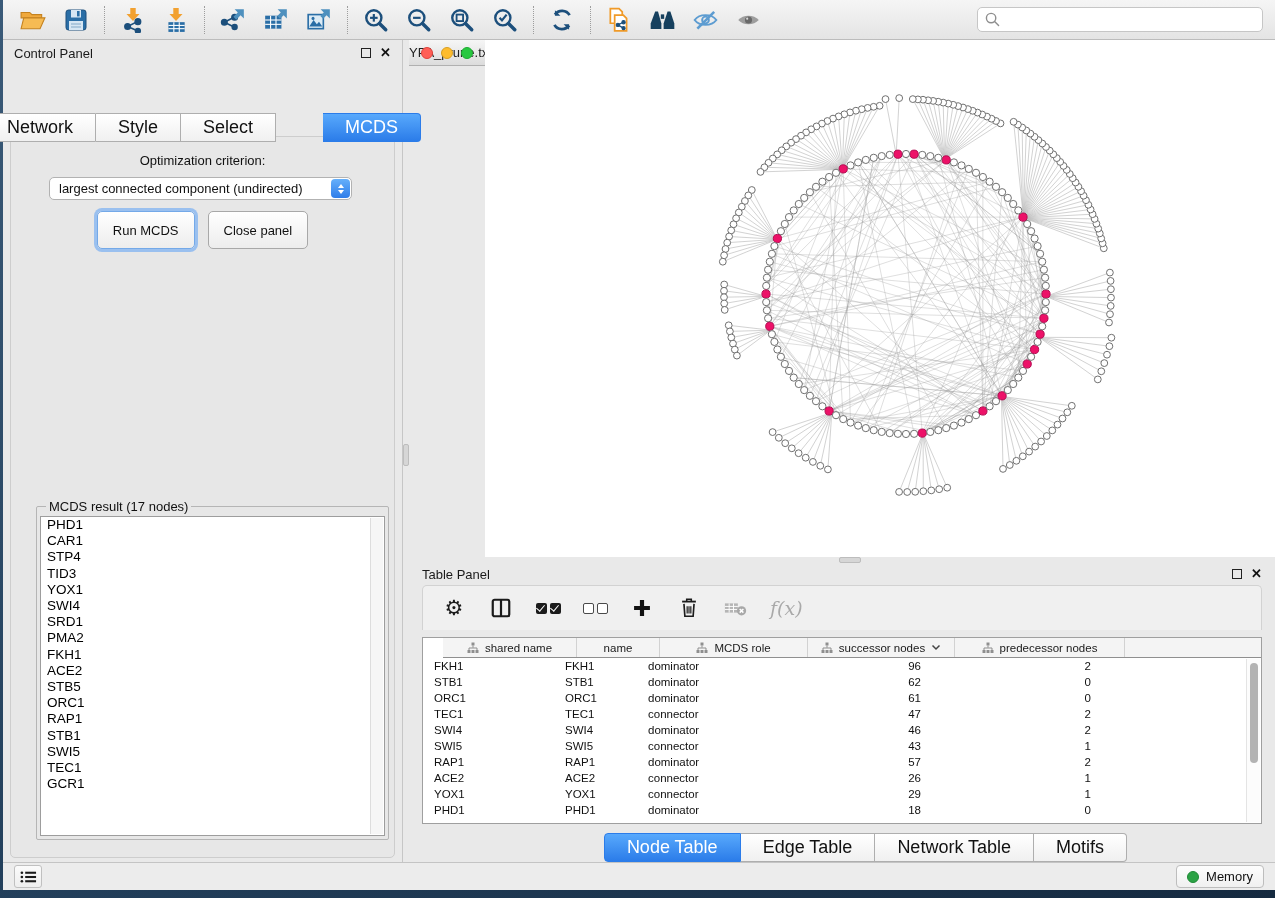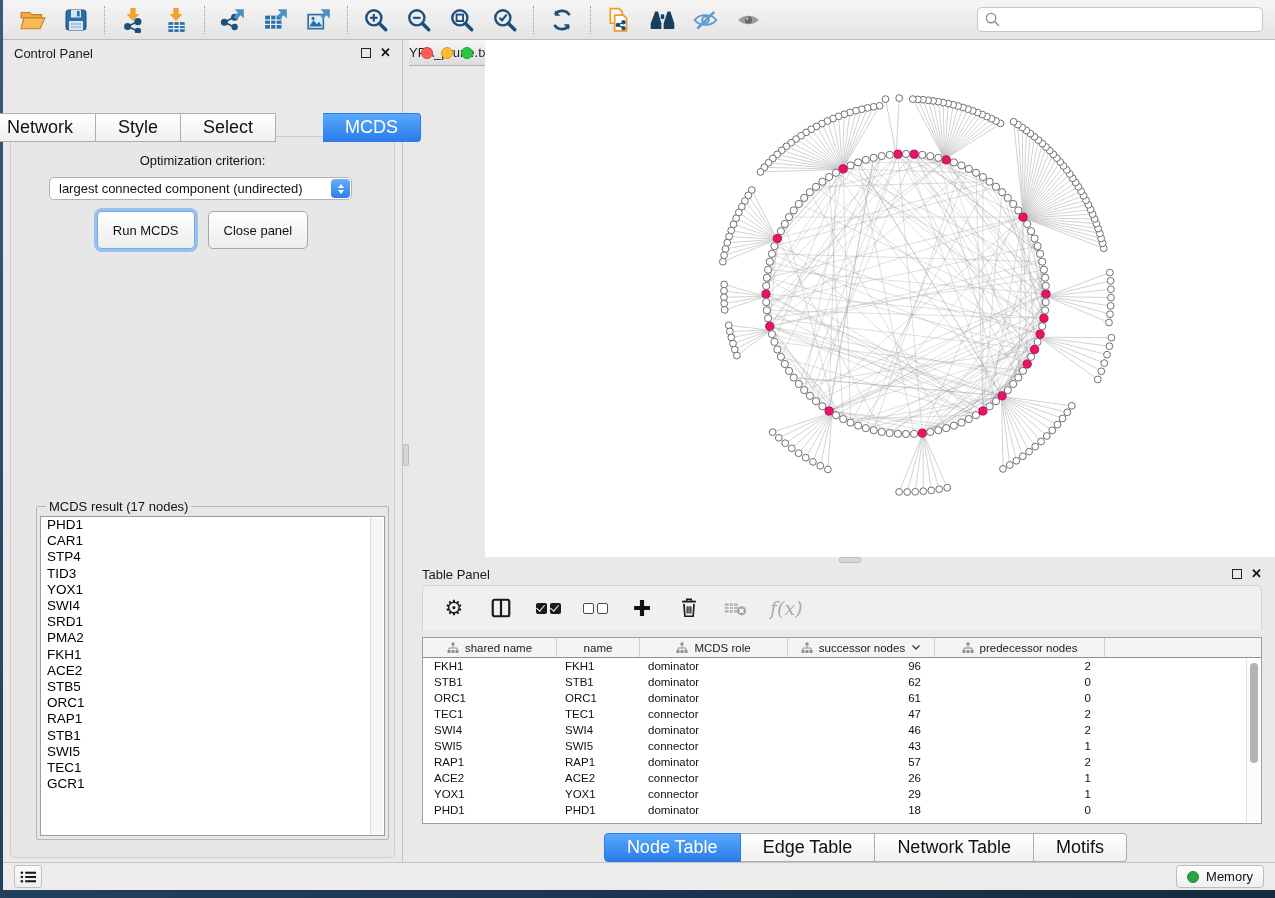--- a/index.html
+++ b/index.html
@@ -76,21 +76,21 @@
   .table-panel { flex:1; background:#e9e9e9; position:relative; padding:0 13px; min-height:0; display:flex; flex-direction:column; }
   .tp-toolbar { height:45px; flex:0 0 45px; background:#f0f0f0; border:1px solid #d2d2d2; border-bottom:none; border-radius:5px 5px 0 0; display:flex; align-items:center; gap:21px; padding:0 18px; }
   .tp-icon { display:flex; align-items:center; justify-content:center; width:26px; height:26px; }
   .gear-glyph { font-size:21px; color:#1c1c1c; line-height:20px; }
   .cbx { width:11px; height:11px; border-radius:2px; display:inline-block; position:relative; }
   .cbx.on { background:#1b1b1b; }
   .cbx.on::after { content:""; position:absolute; left:2.5px; top:0.5px; width:4px; height:7px; border:solid #fff; border-width:0 1.8px 1.8px 0; transform:rotate(40deg); }
   .cbx.off { border:1.6px solid #4a4a4a; background:#fff; }
   .fx-label { font-family:"DejaVu Serif", serif; font-style:italic; font-size:19px; color:#a9a9a9; }
 
-  .node-table { background:#fff; border:1px solid #9f9f9f; margin-top:7px; position:relative; height:187px; flex:0 0 187px; }
+  .node-table { background:#fff; border:1px solid #9f9f9f; margin-top:7px; position:relative; height:187px; flex:0 0 187px;padding-left:20px; }
   .thead { display:grid; grid-template-columns:134px 83px 148px 147px 170px 1fr; height:20px; background:#f4f4f4; border-bottom:1px solid #8f8f8f; }
   .thcell { display:flex; align-items:center; justify-content:center; gap:6px; font-size:11.5px; color:#1a1a1a; border-right:1px solid #d2d2d2; overflow:hidden; }
   .thcell:last-child { border-right:none; }
   .tbody { position:absolute; top:20px; bottom:0; left:0; right:0; overflow:hidden; }
   .trow { display:grid; grid-template-columns:134px 83px 148px 147px 170px 1fr; height:16px; }
   .tcell { font-size:11.5px; color:#111; line-height:16px; padding-left:8px; white-space:nowrap; overflow:hidden; }
   .tcell.first { padding-left:11px; }
   .tcell.num { text-align:right; padding-right:14px; }
   .vscroll { position:absolute; top:21px; bottom:1px; right:1px; width:14px; background:#fcfcfc; border-left:1px solid #e4e4e4; }
   .vscroll .thumb { position:absolute; top:4px; left:2.5px; width:8px; height:100px; background:#b3b3b3; border-radius:4px; }

